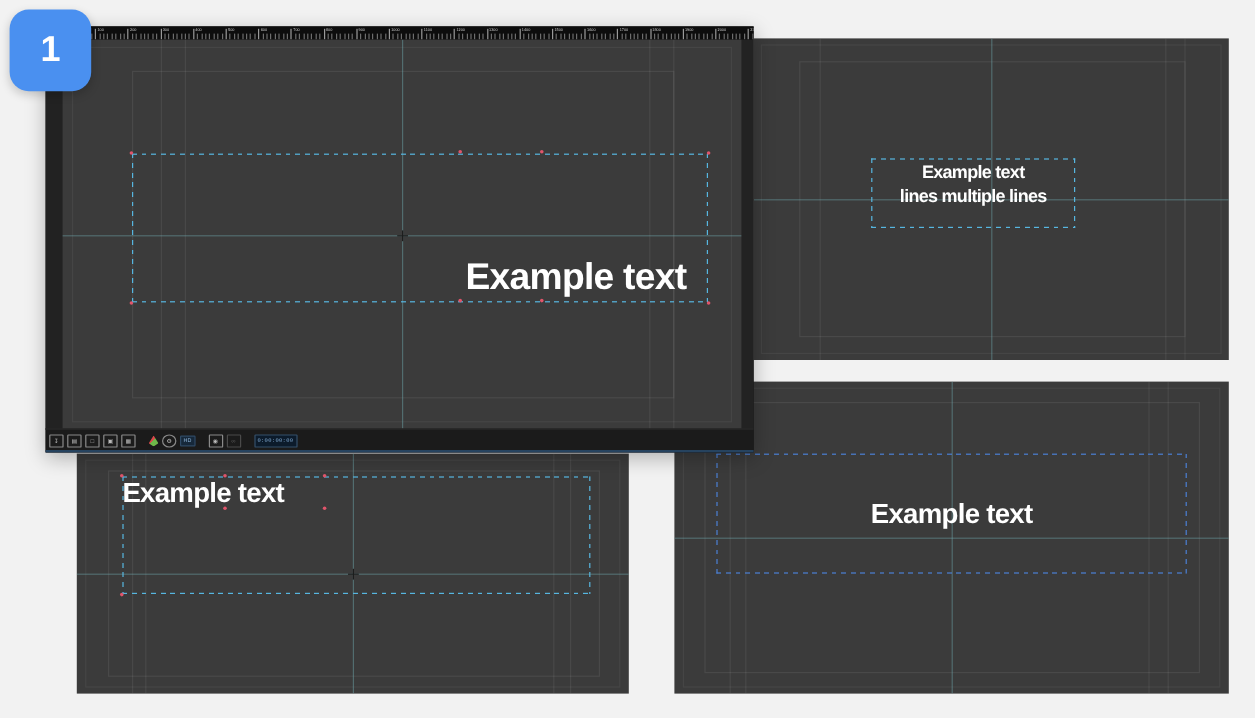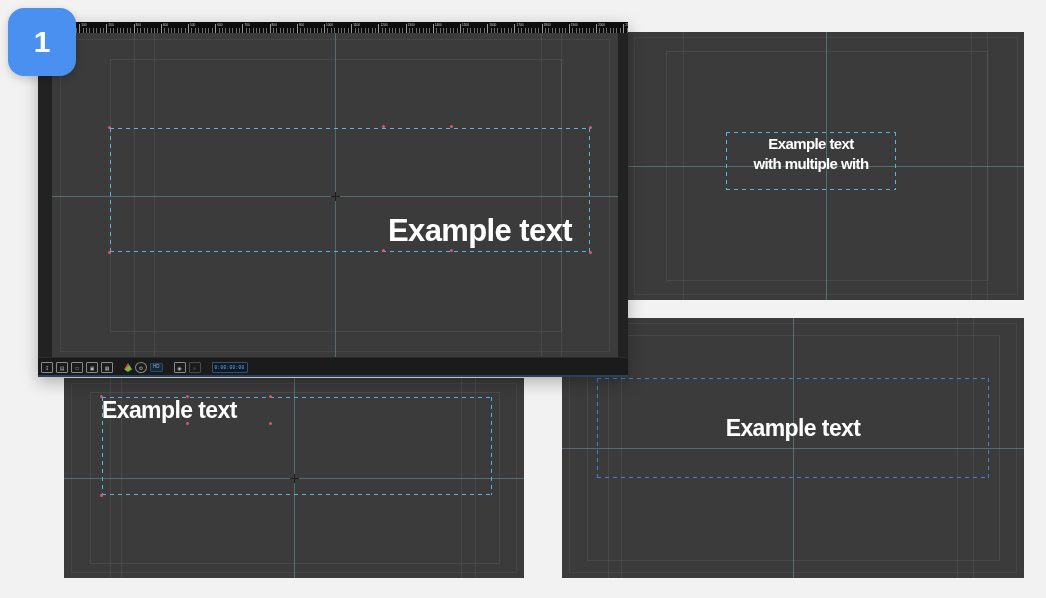--- a/index.html
+++ b/index.html
@@ -341,21 +341,21 @@
   <div class="guide-outer" style="left:6px;top:5px;right:6px;bottom:5px;"></div>
   <div class="guide-inner" style="left:38px;top:19px;right:36px;bottom:19px;"></div>
   <div class="vguide" style="left:55px;"></div>
   <div class="vguide" style="right:52px;"></div>
   <div class="vguide" style="right:36px;"></div>
   <div class="cross-v" style="left:50%;"></div>
   <div class="cross-h" style="top:50%;"></div>
 
   <div class="textbox" style="left:98px;top:100px;width:170px;height:58px;"></div>
   <div class="txt" style="left:98px;top:104px;width:170px;text-align:center;font-size:15px;">Example text</div>
-  <div class="txt" style="left:98px;top:124px;width:170px;text-align:center;font-size:15px;">with multiple with</div>
+  <div class="txt" style="left:98px;top:124px;width:170px;text-align:center;font-size:15px;">lines multiple lines</div>
 </div>
 
 <div id="panel-bl" class="canvas">
   <div class="guide-outer" style="left:7px;top:5px;right:7px;bottom:5px;"></div>
   <div class="guide-inner" style="left:26px;top:14px;right:24px;bottom:14px;"></div>
   <div class="vguide" style="left:46px;"></div>
   <div class="vguide" style="left:57px;"></div>
   <div class="vguide" style="right:62px;"></div>
   <div class="vguide" style="right:48px;"></div>
   <div class="cross-v" style="left:50%;"></div>

